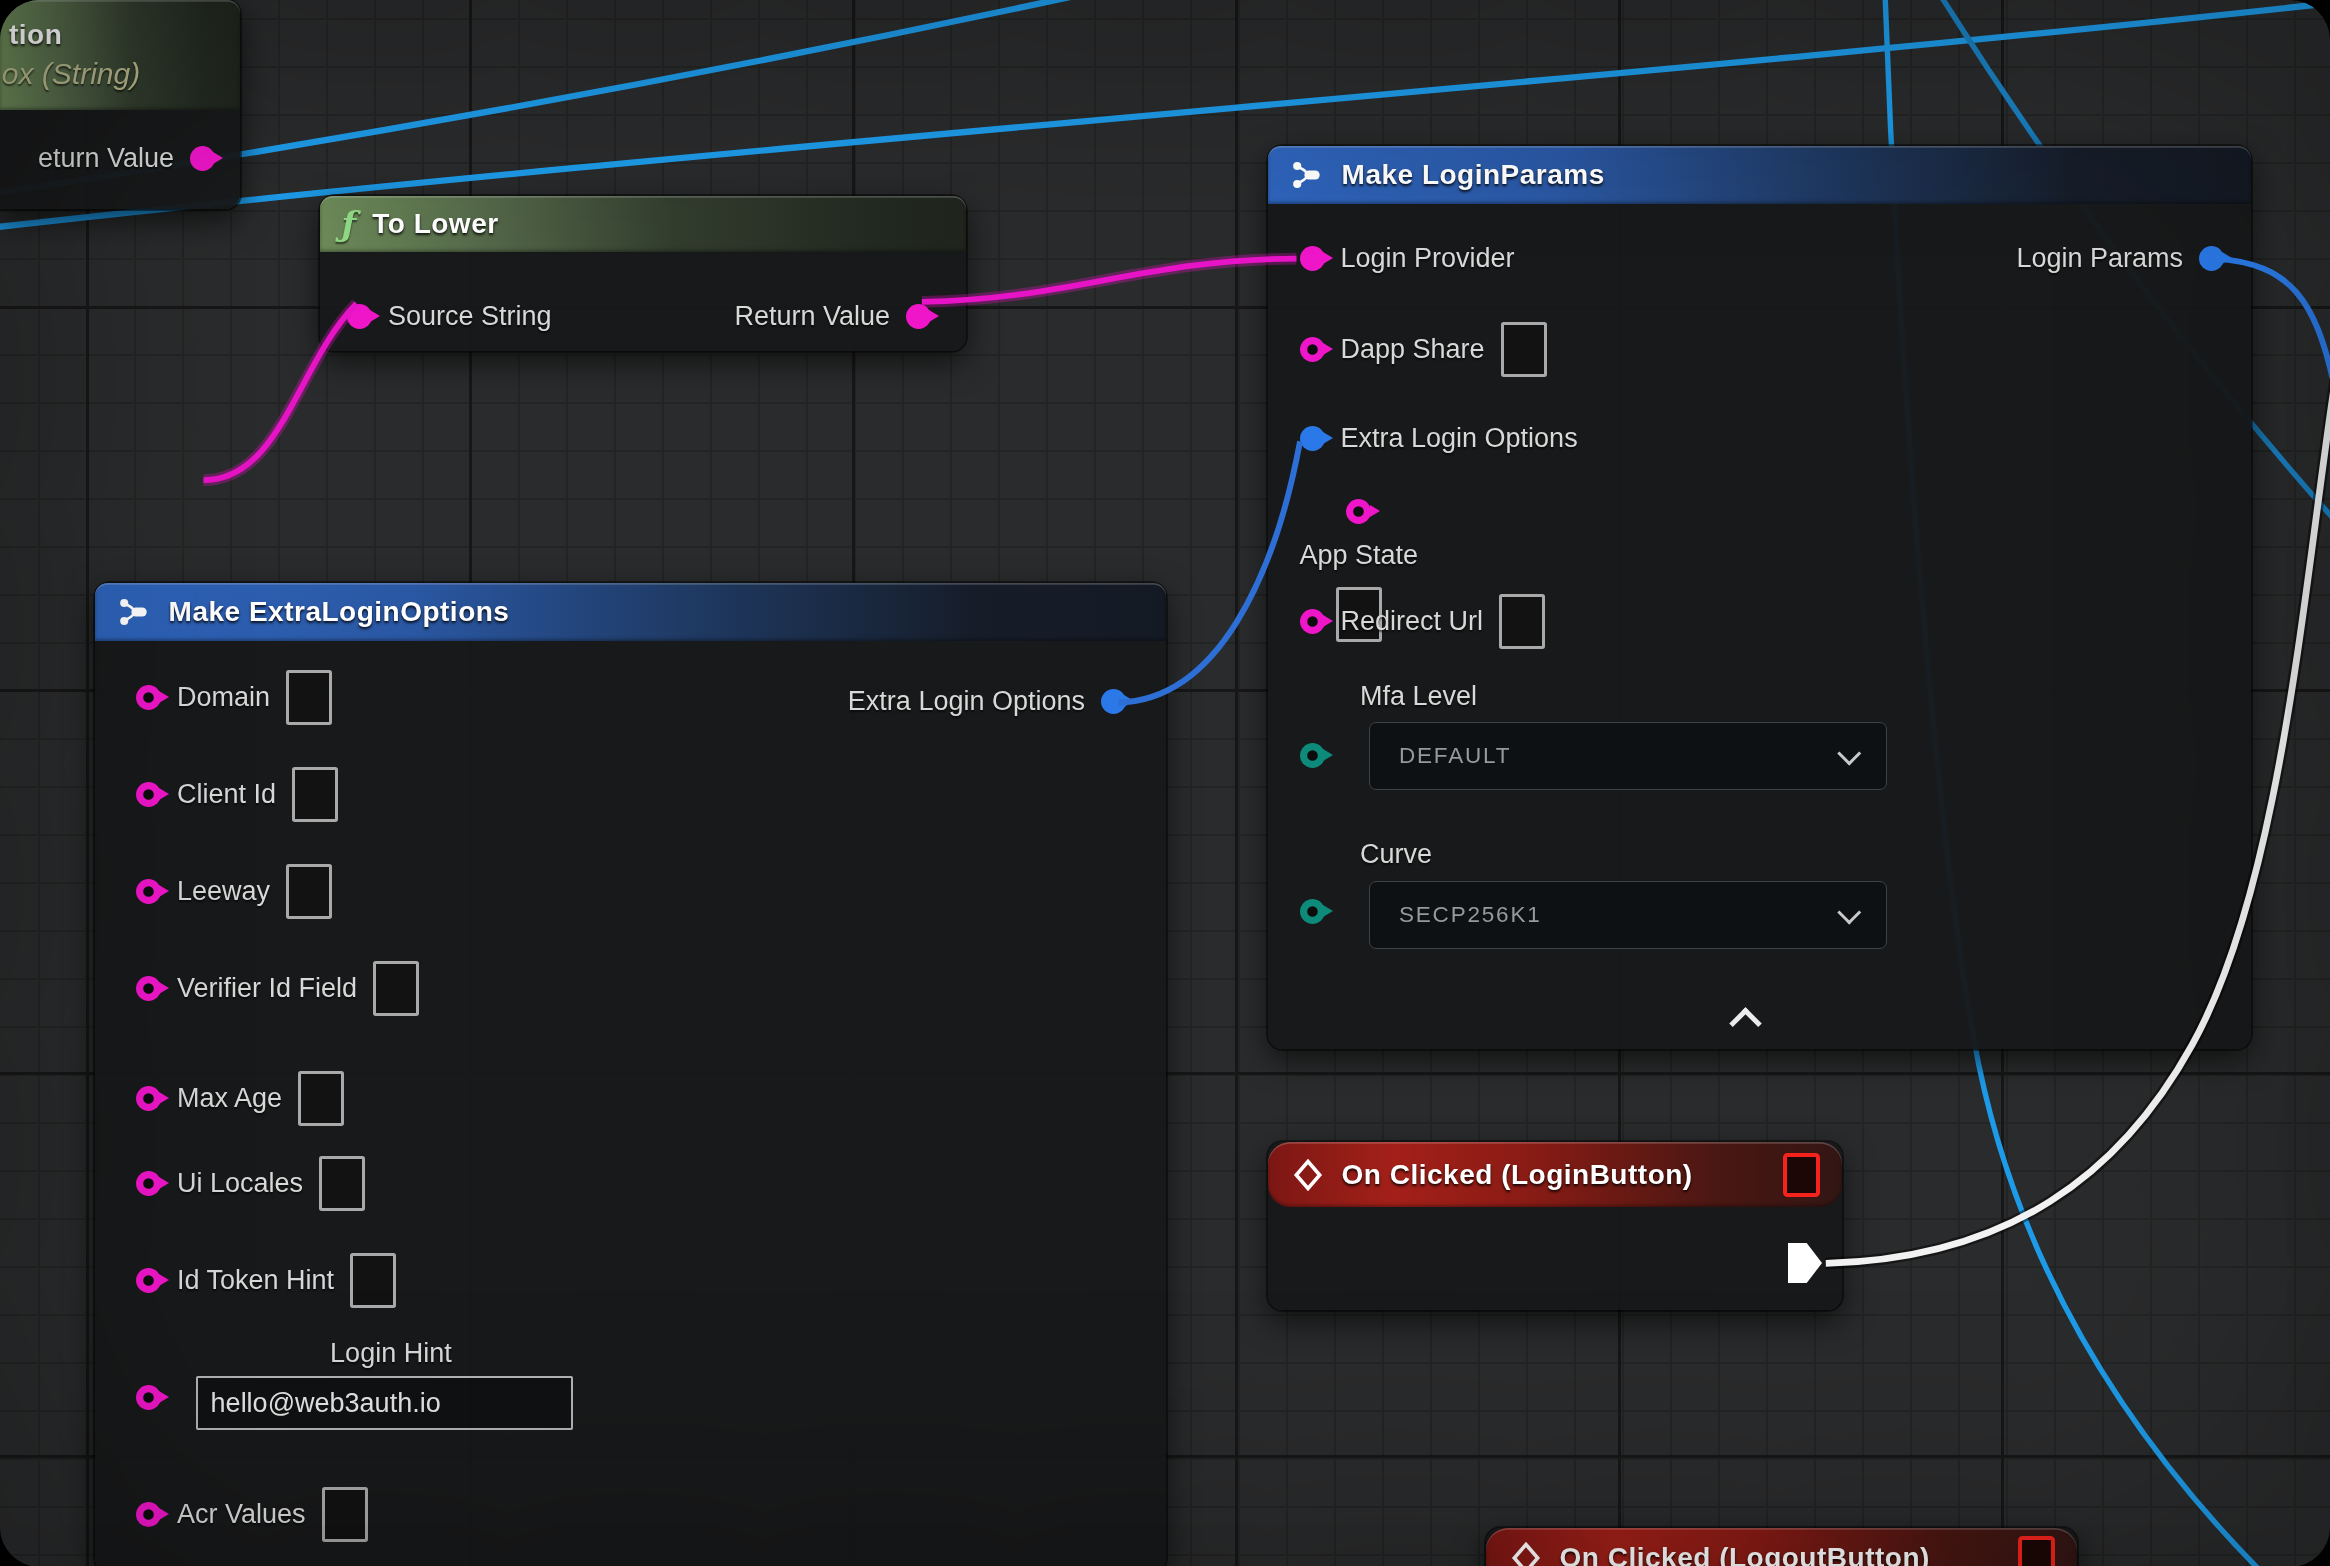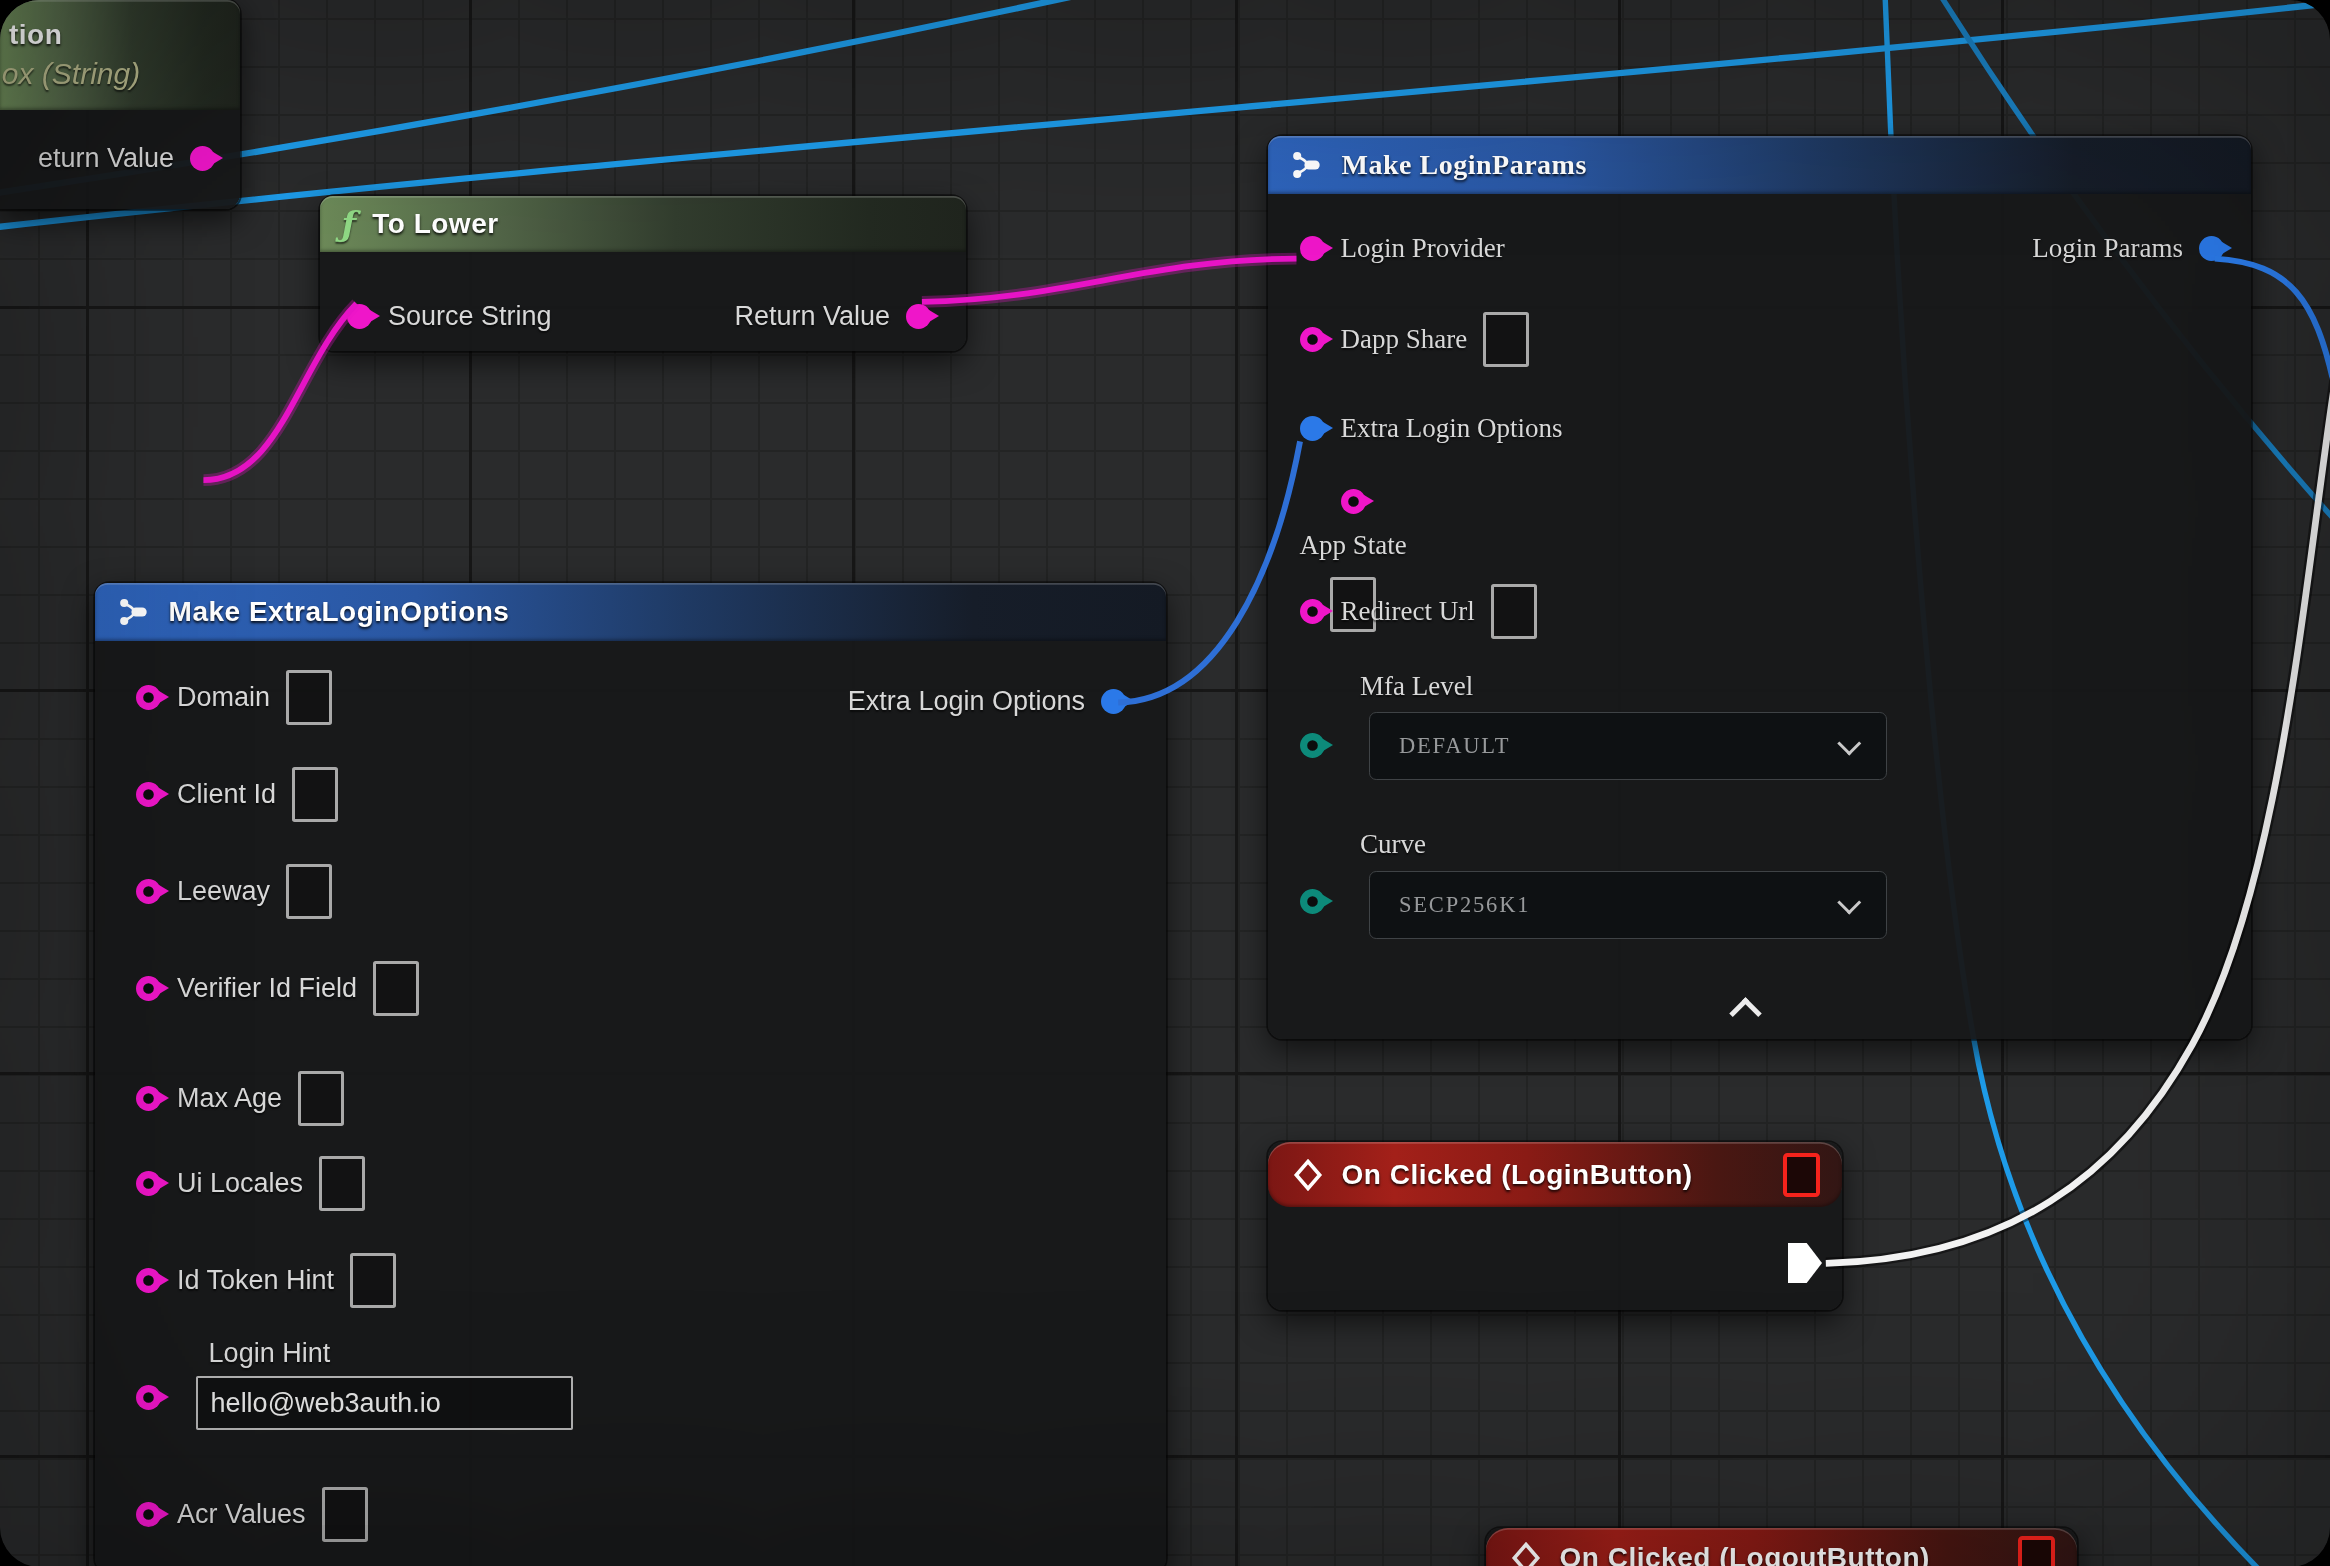--- a/index.html
+++ b/index.html
@@ -134,40 +134,40 @@
       <span class="plabel">Ui Locales</span>
       <span class="checkbox"></span>
     </div>
     <div class="prow" style="top:667px;left:41px;">
       <span class="pin hollow pk"></span>
       <span class="plabel">Id Token Hint</span>
       <span class="checkbox"></span>
     </div>
 
     <span class="pin hollow pk" style="position:absolute;left:41px;top:802px;"></span>
-    <div class="col" style="position:absolute;left:101px;top:755px;gap:7.2px;">
+    <div class="col" style="position:absolute;left:101px;top:755px;gap:7.2px;align-items:center;">
       <span class="plabel" style="margin-left:12.6px;">Login Hint</span>
       <div class="textbox">
         <span>hello@web3auth.io</span>
       </div>
     </div>
 
     <div class="prow" style="top:901px;left:41px;">
       <span class="pin hollow pk"></span>
       <span class="plabel">Acr Values</span>
       <span class="checkbox"></span>
     </div>
 
     <div class="prow" style="top:88px;right:40px;">
       <span class="plabel">Extra Login Options</span>
       <span class="pin filled pb"></span>
     </div>
   </div>
 
-  <div class="node" style="left:1268px;top:136px;width:983px;height:903px;font-family:Liberation Serif, serif;">
+  <div class="node" style="left:1268px;top:146px;width:983px;height:903px;">
     <div class="hdr blue" style="height:58px;">
       <svg class="icon-svg" width="36" height="36" viewBox="0 0 40 40">
         <circle cx="8" cy="10" r="4.5" fill="#fff"></circle>
           <circle cx="8" cy="30" r="4.5" fill="#fff"></circle>
         <path d="M11 12 Q19 16 19 20 Q19 24 11 28" stroke="#fff" stroke-width="3" fill="none"></path>
         <rect x="16" y="15" width="17" height="10" rx="5" fill="#fff"></rect>
       </svg>
       <span class="title">Make LoginParams</span>
     </div>
 

